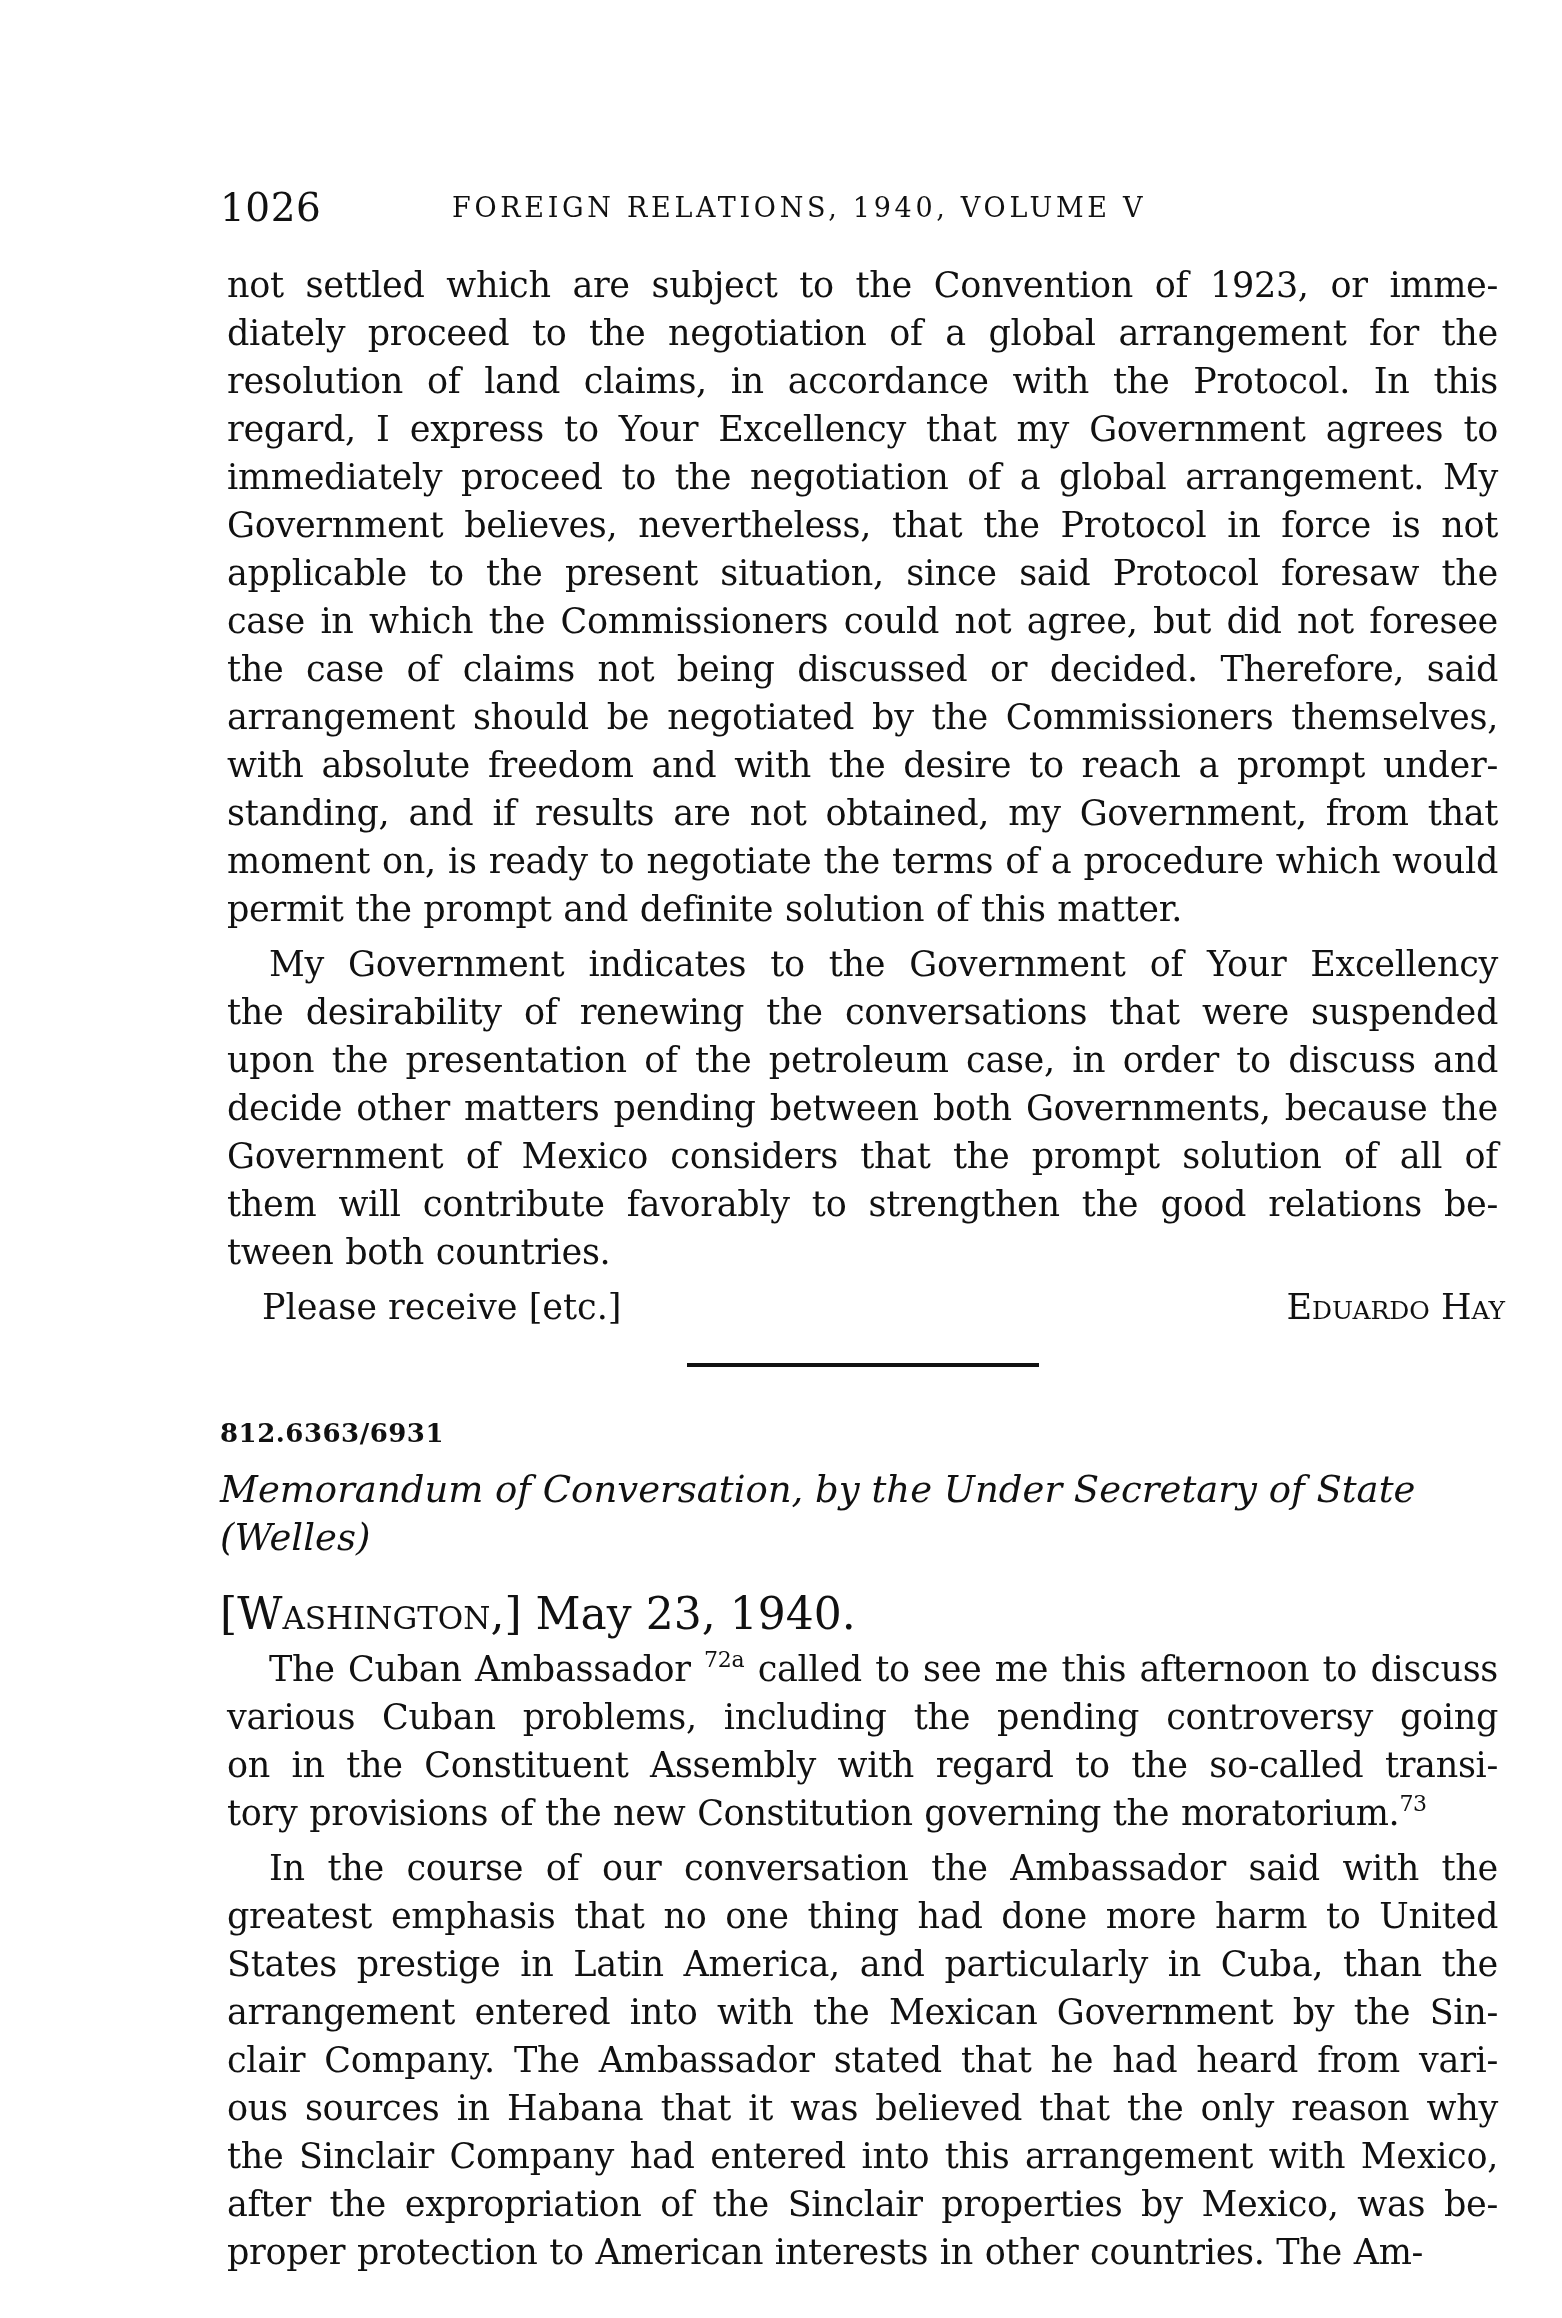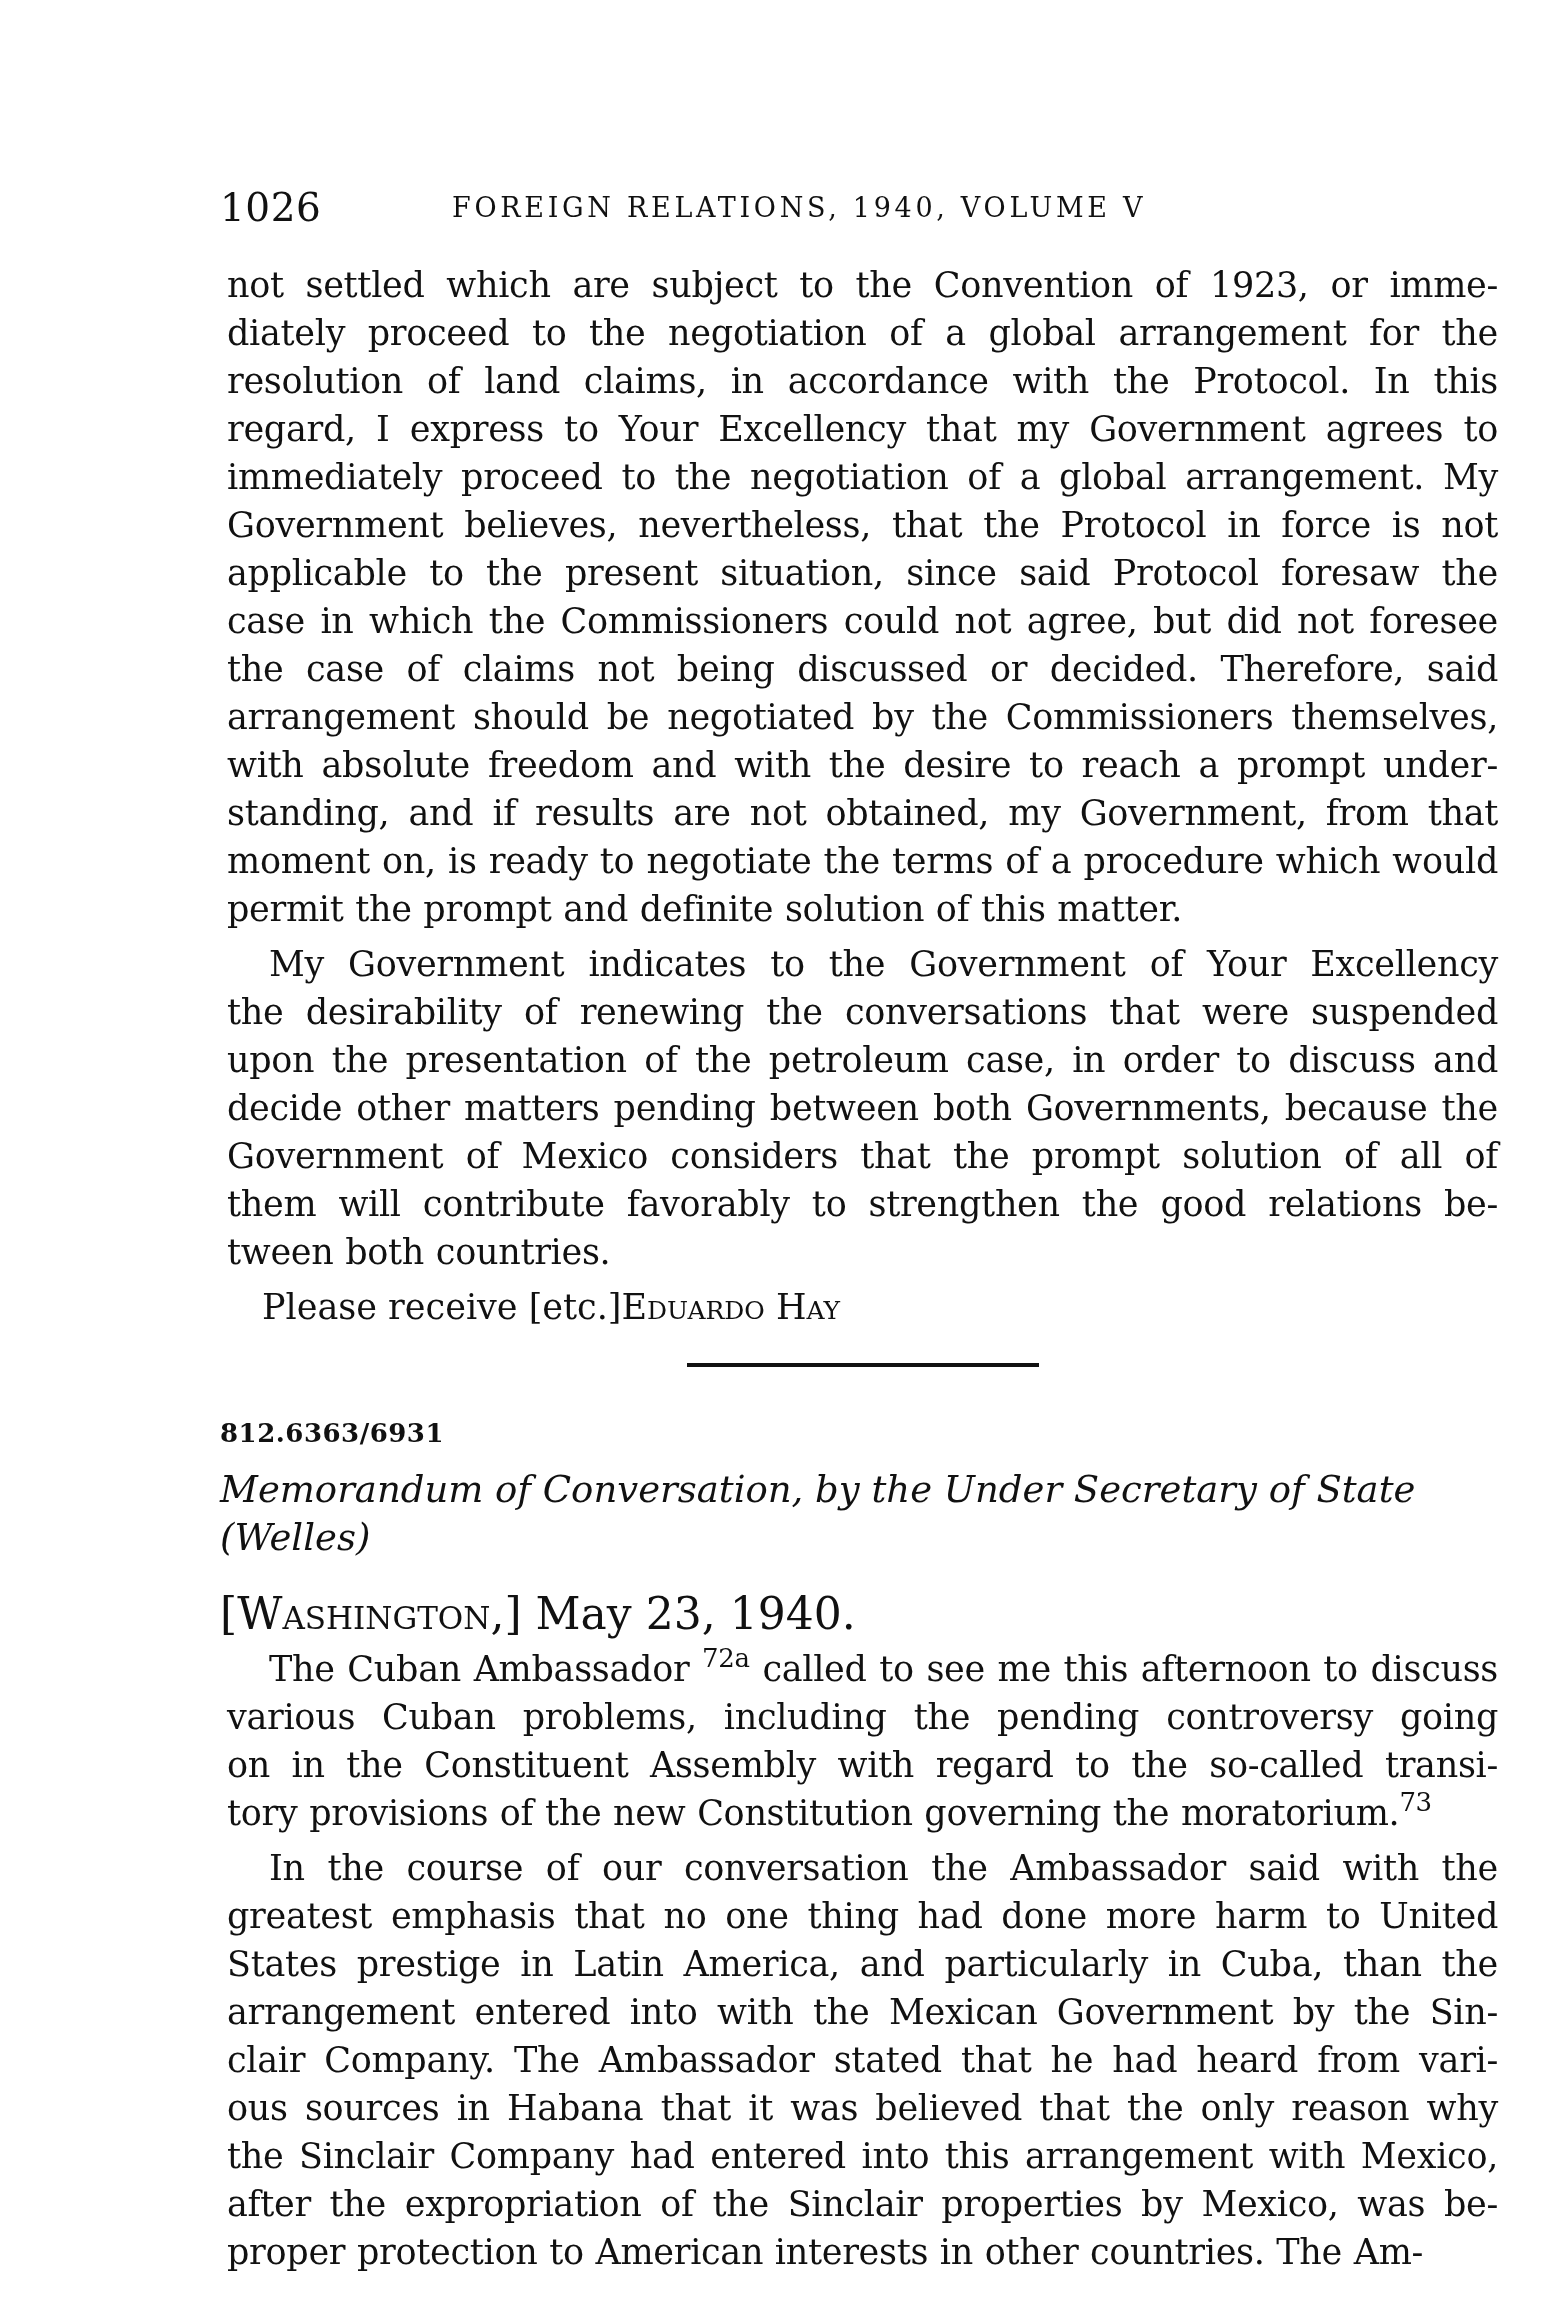--- a/index.html
+++ b/index.html
@@ -6,27 +6,27 @@
   body { width: 1563px; height: 2516px; position: relative; overflow: hidden;
          font-family: "DejaVu Serif", "Liberation Serif", serif; color: #111; }
   .page { position: absolute; left: 220px; top: 0; width: 1285px; }
   .running-head { position: absolute; top: 185px; left: 0; width: 1285px; height: 56px; }
   .page-number { position: absolute; left: 0; top: 0; font-size: 39px; letter-spacing: 0.5px; }
   .running-title { position: absolute; left: 232px; top: 6.5px; font-size: 27px; letter-spacing: 3.7px; }
   .body { position: absolute; top: 254px; left: 0; width: 1285px; }
   p { margin: 7px; font-size: 35px; line-height: 48px; text-align: justify; text-align-last: auto; letter-spacing: -0.3px; word-spacing: 0.9px; }
   .line { display: block; text-align: justify; text-align-last: justify; white-space: nowrap; }
   .line.last { text-align-last: left; }
-  .sig-row { display: flex; font-size: 35px; line-height: 48px; padding-left: 42px; }
+  .sig-row { display: flex; justify-content: space-between; font-size: 35px; line-height: 48px; padding-left: 42px; }
   .sc { font-variant: small-caps; }
   .rule-center { width: 352px; height: 3.7px; background: #111; margin: 32px auto 0; }
   .file-no { font-size: 26px; font-weight: bold; margin-top: 51px; letter-spacing: 0.5px; }
   .doc-title { font-style: italic; font-size: 37px; line-height: 48px; text-align: left; margin-top: 18.5px; }
   .dateline { text-align: left; font-size: 44px; line-height: 48px; margin-top: 28px; }
-  sup { font-size: 26px; line-height: 0; vertical-align: 14px; }
+  sup { font-size: 22px; line-height: 0; vertical-align: 14px; }
 </style>
 </head>
 <body>
 
 <div class="page">
 
   <div class="running-head">
     <span class="page-number">1026</span>
     <span class="running-title">FOREIGN RELATIONS, 1940, VOLUME V</span>
   </div>

